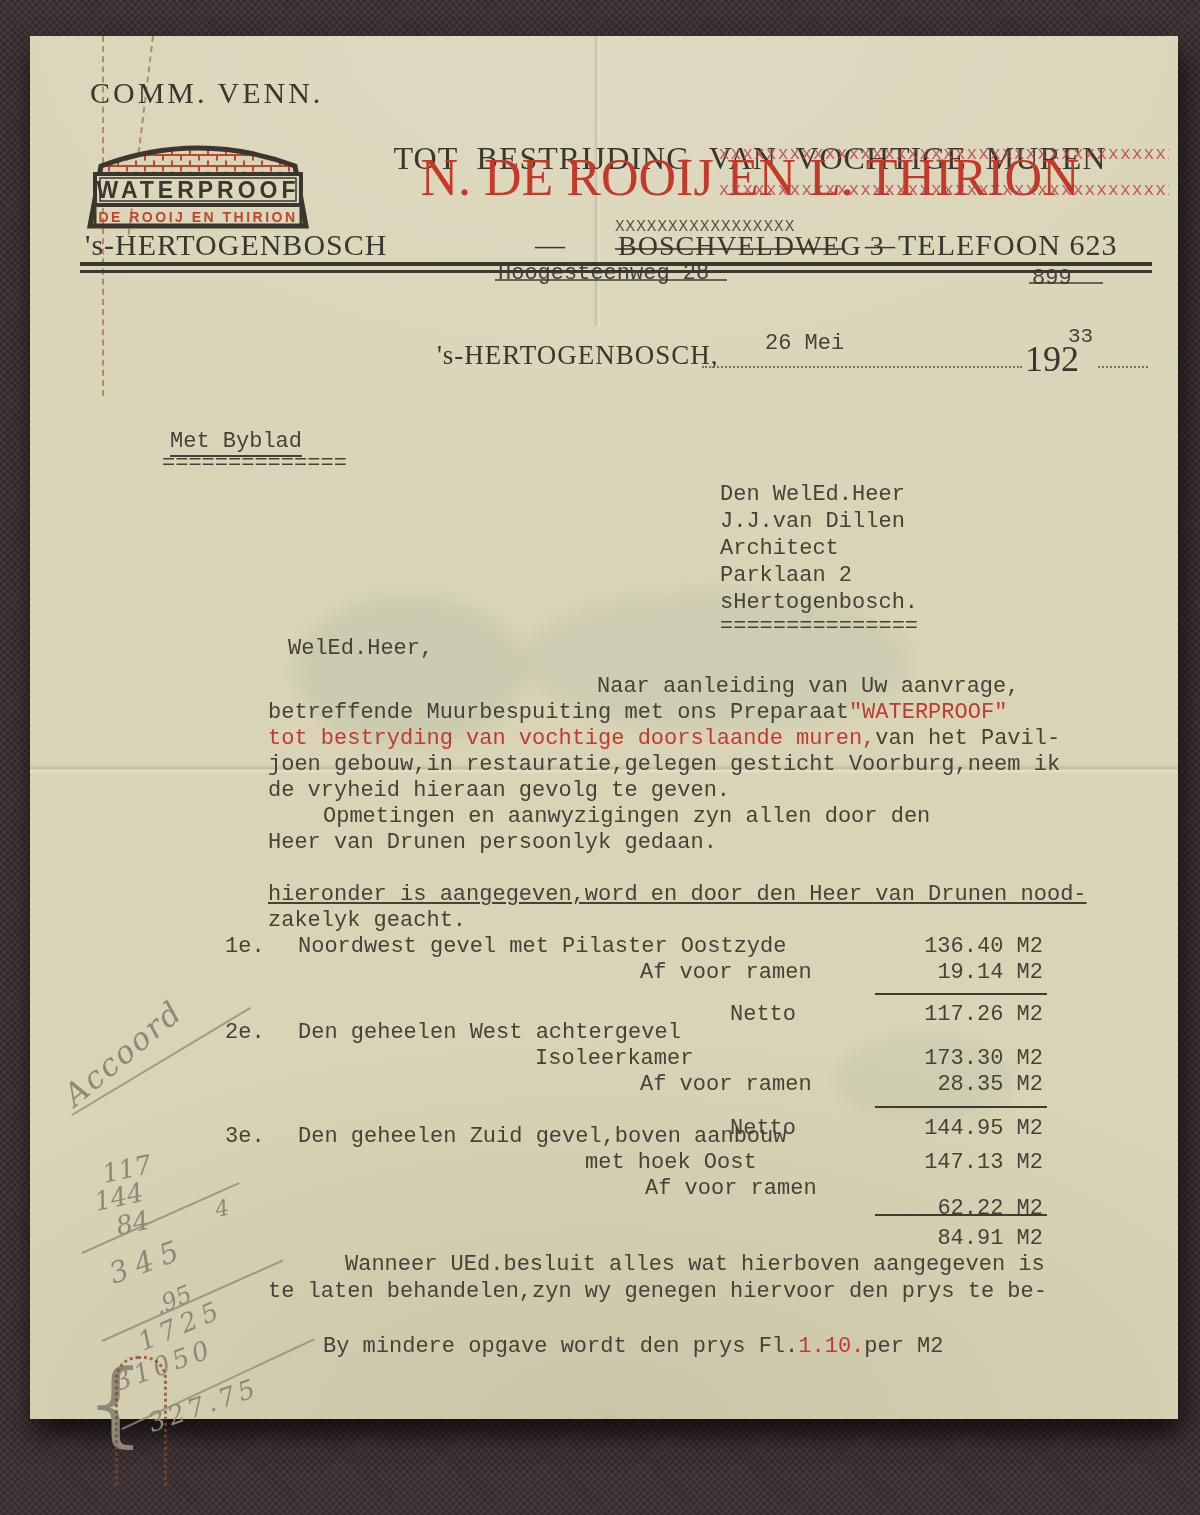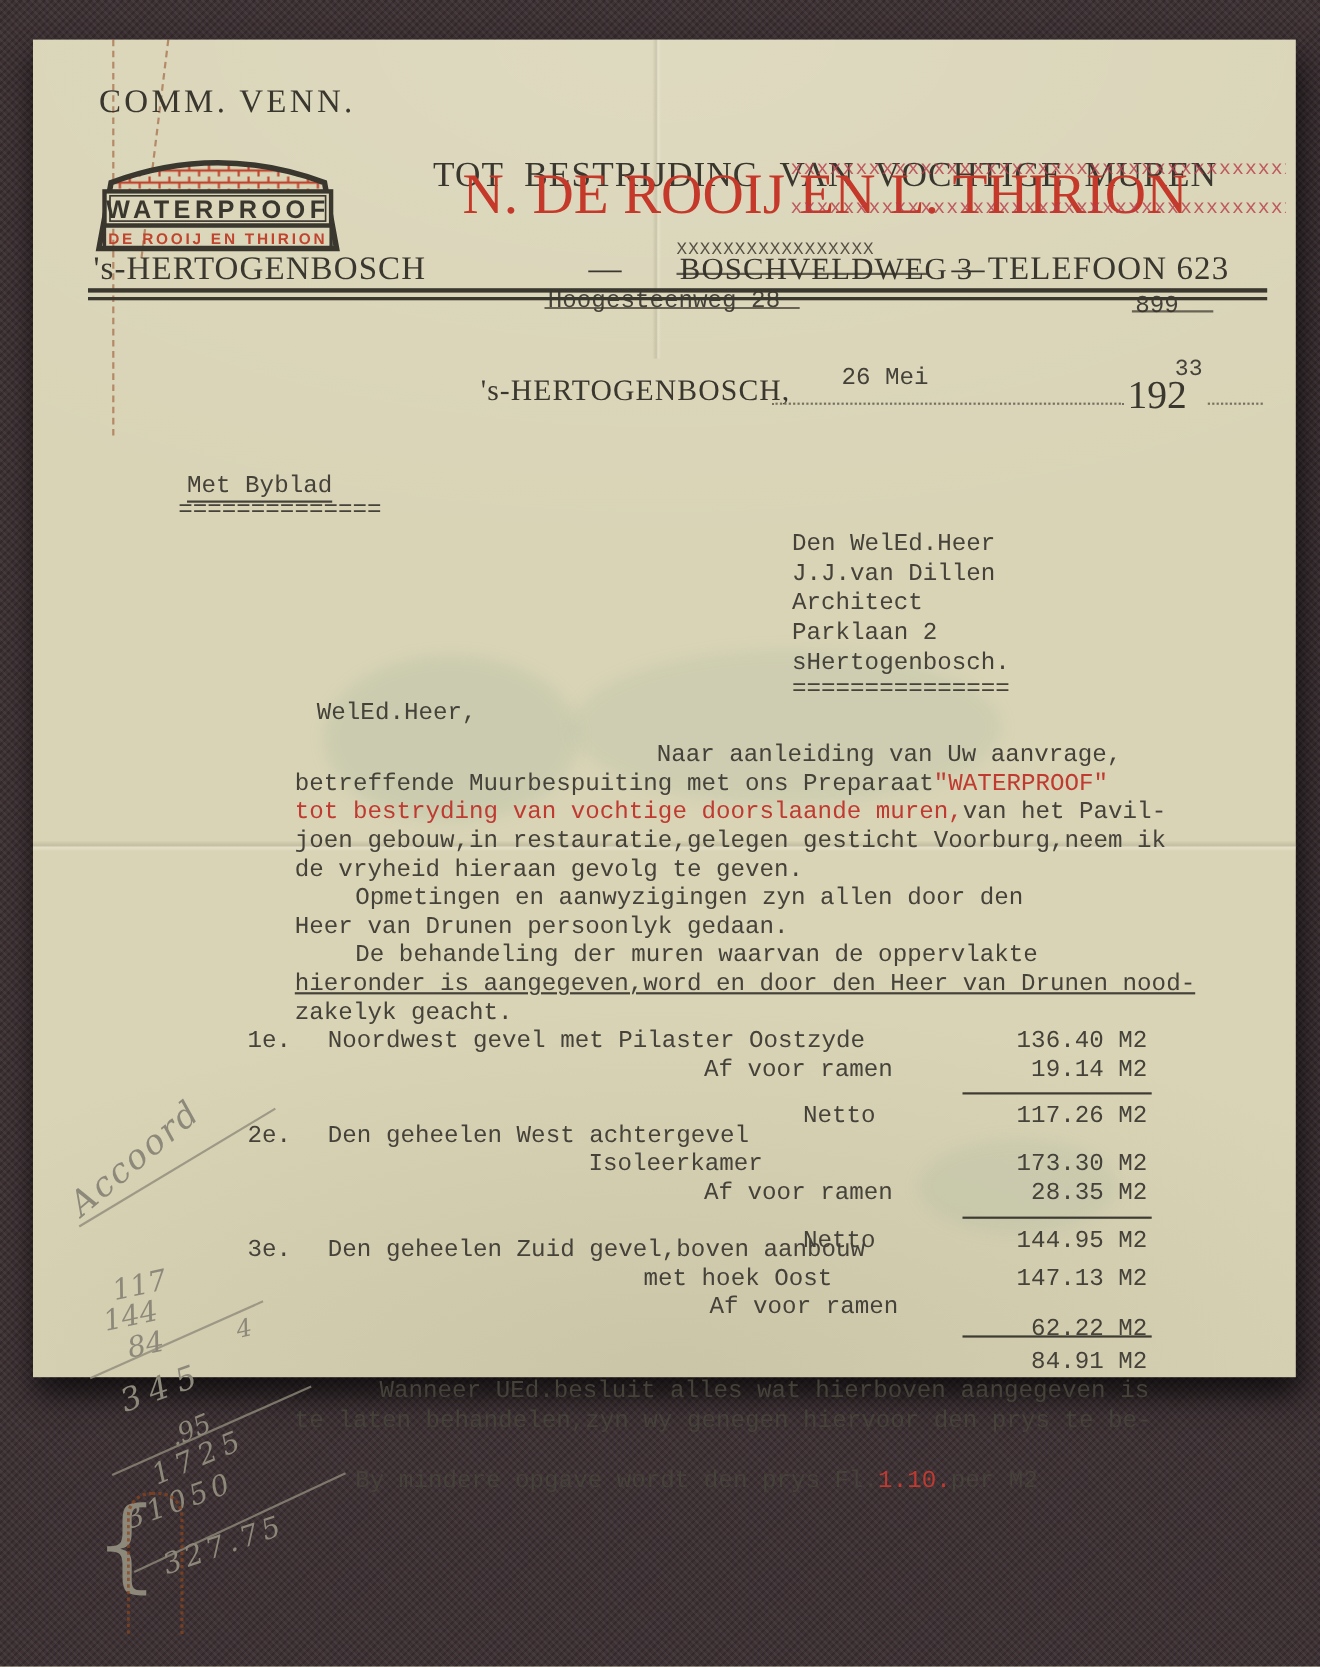--- a/index.html
+++ b/index.html
@@ -5,21 +5,21 @@
   html,body{margin:0;padding:0;}
   body{
     width:1200px;height:1515px;overflow:hidden;position:relative;
     background-color:#3e3235;
     background-image:
       repeating-linear-gradient(45deg, rgba(255,255,255,0.045) 0 2px, transparent 2px 5px),
       repeating-linear-gradient(-45deg, rgba(0,0,0,0.16) 0 2px, transparent 2px 5px);
     font-family:"Liberation Serif","DejaVu Serif",serif;
   }
   #paper{
-    position:absolute;left:30px;top:36px;width:1148px;height:1216px;
+    position:absolute;left:30px;top:36px;width:1148px;height:1383px;
     background:
       radial-gradient(120% 55% at 50% 0%, rgba(255,255,255,0.14), transparent 70%),
       radial-gradient(100% 40% at 50% 100%, rgba(95,90,62,0.12), transparent 70%),
       #d9d4b6;
     box-shadow: 0 14px 22px rgba(0,0,0,0.5), 12px 18px 30px rgba(0,0,0,0.35);
   }
   .abs{position:absolute;}
   .serif{font-family:"Liberation Serif","DejaVu Serif",serif;color:#3a372f;white-space:nowrap;}
   .t{font-family:"Liberation Mono","DejaVu Sans Mono",monospace;font-size:22px;color:#45423a;white-space:pre;line-height:1;}
   .tred{color:#bf3a31;}
@@ -115,21 +115,20 @@
 
   <div class="abs t" style="left:258px;top:602px;">WelEd.Heer,</div>
 
   <div class="abs t" style="left:567px;top:640px;">Naar aanleiding van Uw aanvrage,</div>
   <div class="abs t" style="left:238px;top:666px;"><span>betreffende Muurbespuiting met ons Preparaat</span><span class="tred">"WATERPROOF"</span></div>
   <div class="abs t" style="left:238px;top:692px;"><span class="tred">tot bestryding van vochtige doorslaande muren,</span><span>van het Pavil-</span></div>
   <div class="abs t" style="left:238px;top:718px;">joen gebouw,in restauratie,gelegen gesticht Voorburg,neem ik</div>
   <div class="abs t" style="left:238px;top:744px;">de vryheid hieraan gevolg te geven.</div>
   <div class="abs t" style="left:293px;top:770px;">Opmetingen en aanwyzigingen zyn allen door den</div>
   <div class="abs t" style="left:238px;top:796px;">Heer van Drunen persoonlyk gedaan.</div>
-  <div class="abs t" style="left:293px;top:822px;">De behandeling der muren waarvan de oppervlakte</div>
   <div class="abs t" style="left:238px;top:848px;text-decoration:underline;">hieronder is aangegeven,word en door den Heer van Drunen nood-</div>
   <div class="abs t" style="left:238px;top:874px;">zakelyk geacht.</div>
 
   <div class="abs t" style="left:195px;top:900px;">1e.</div>
   <div class="abs t" style="left:268px;top:900px;">Noordwest gevel met Pilaster Oostzyde</div>
   <div class="abs t val" style="top:900px;">136.40 M2</div>
   <div class="abs t" style="left:610px;top:926px;">Af voor ramen</div>
   <div class="abs t val" style="top:926px;">19.14 M2</div>
   <div class="abs sumline" style="top:957px;"></div>
   <div class="abs t" style="left:700px;top:968px;">Netto</div>

